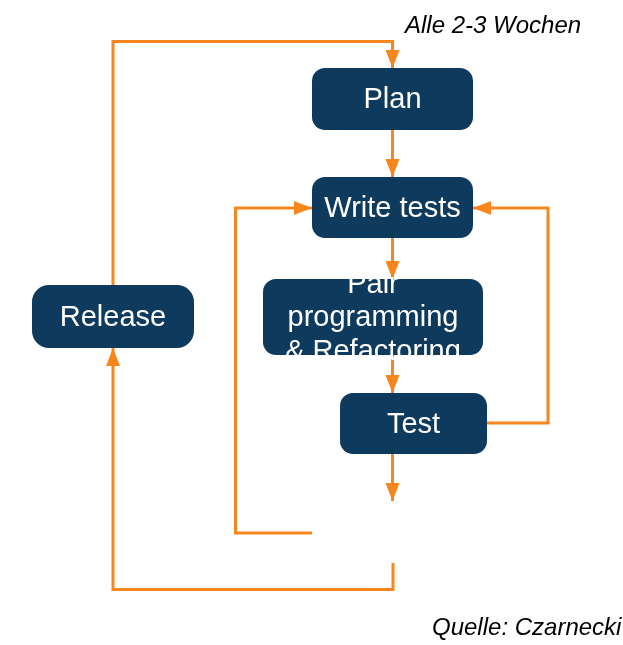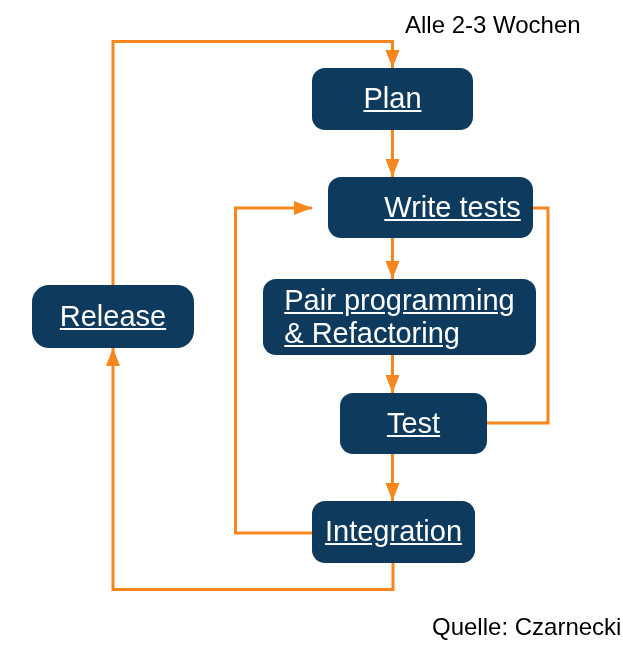--- a/index.html
+++ b/index.html
@@ -28,37 +28,37 @@
     stroke-width: 3;
   }
   .node {
     position: absolute;
     background: #0E3A5D;
     color: #ffffff;
     border-radius: 13px;
     display: flex;
     align-items: center;
     justify-content: center;
-    text-align: left;
+    text-align: center;
     font-size: 29px;
     line-height: 1.15;
     white-space: pre-line;
-    text-decoration: underline;
   }
   .node-plan        { left: 312px; top:  68px; width: 161px; height: 62px; }
-  .node-write-tests { left: 328px; top: 177px; width: 161px; height: 61px; padding-left: 44px; }
-  .node-pair        { left: 263px; top: 279px; width: 273px; height: 76px; }
+  .node-write-tests { left: 312px; top: 177px; width: 161px; height: 61px; }
+  .node-pair        { left: 263px; top: 279px; width: 220px; height: 76px; }
   .node-test        { left: 312px; top: 393px; width: 147px; height: 61px; margin-left: 28px; }
   .node-integration { left: 312px; top: 501px; width: 163px; height: 62px; }
   .node-release     { left:  32px; top: 285px; width: 162px; height: 63px; border-radius: 17px; }
   .label {
     position: absolute;
     color: #000000;
     font-size: 24px;
     white-space: nowrap;
+    font-style: italic;
   }
   .label-cycle  { left: 405px; top:  11px; }
   .label-daily  { left: 490px; top: 518px; }
   .label-source { left: 432px; top: 613px; }
 </style>
 </head>
 <body>
 
 <div id="canvas">
 
@@ -80,21 +80,20 @@
 
   <div class="node node-plan">Plan</div>
 
   <div class="node node-write-tests">Write tests</div>
 
   <div class="node node-pair">Pair programming
 &amp; Refactoring</div>
 
   <div class="node node-test">Test</div>
 
-  <div class="node node-integration">Integration</div>
 
   <div class="node node-release">Release</div>
 
   <div class="label label-cycle">Alle 2-3 Wochen</div>
 
 
   <div class="label label-source">Quelle: Czarnecki</div>
 
 </div>
 

